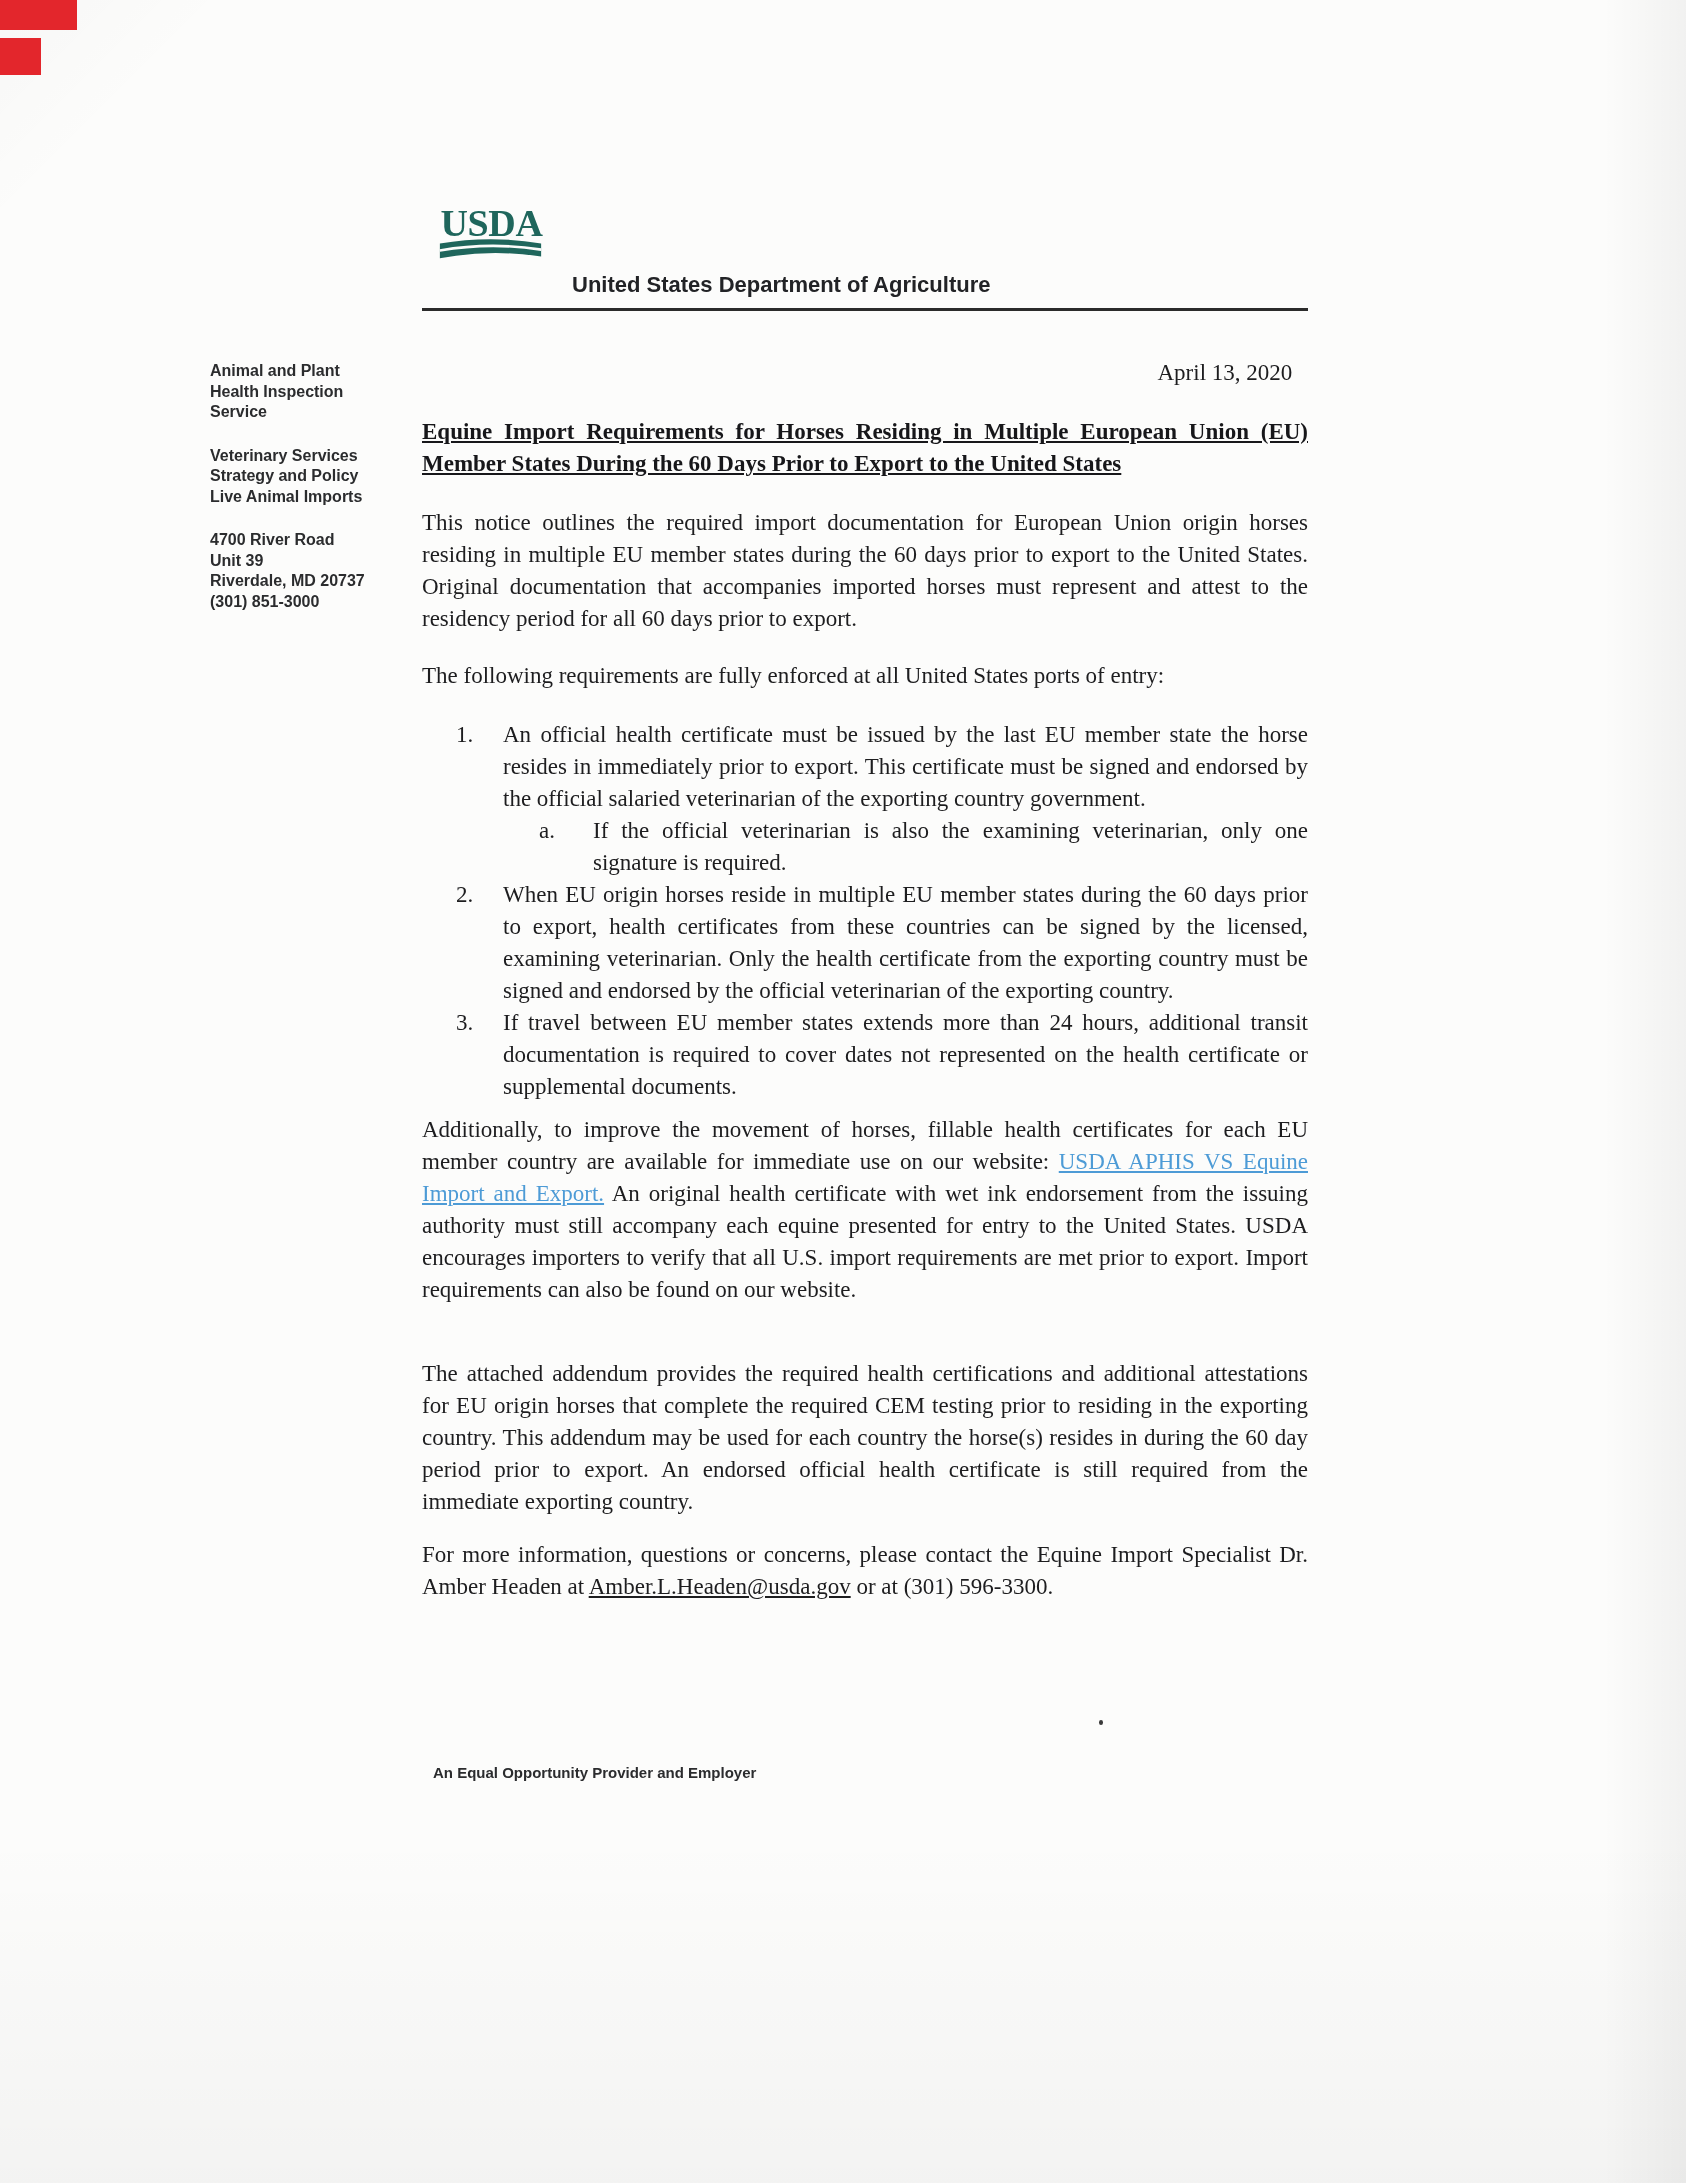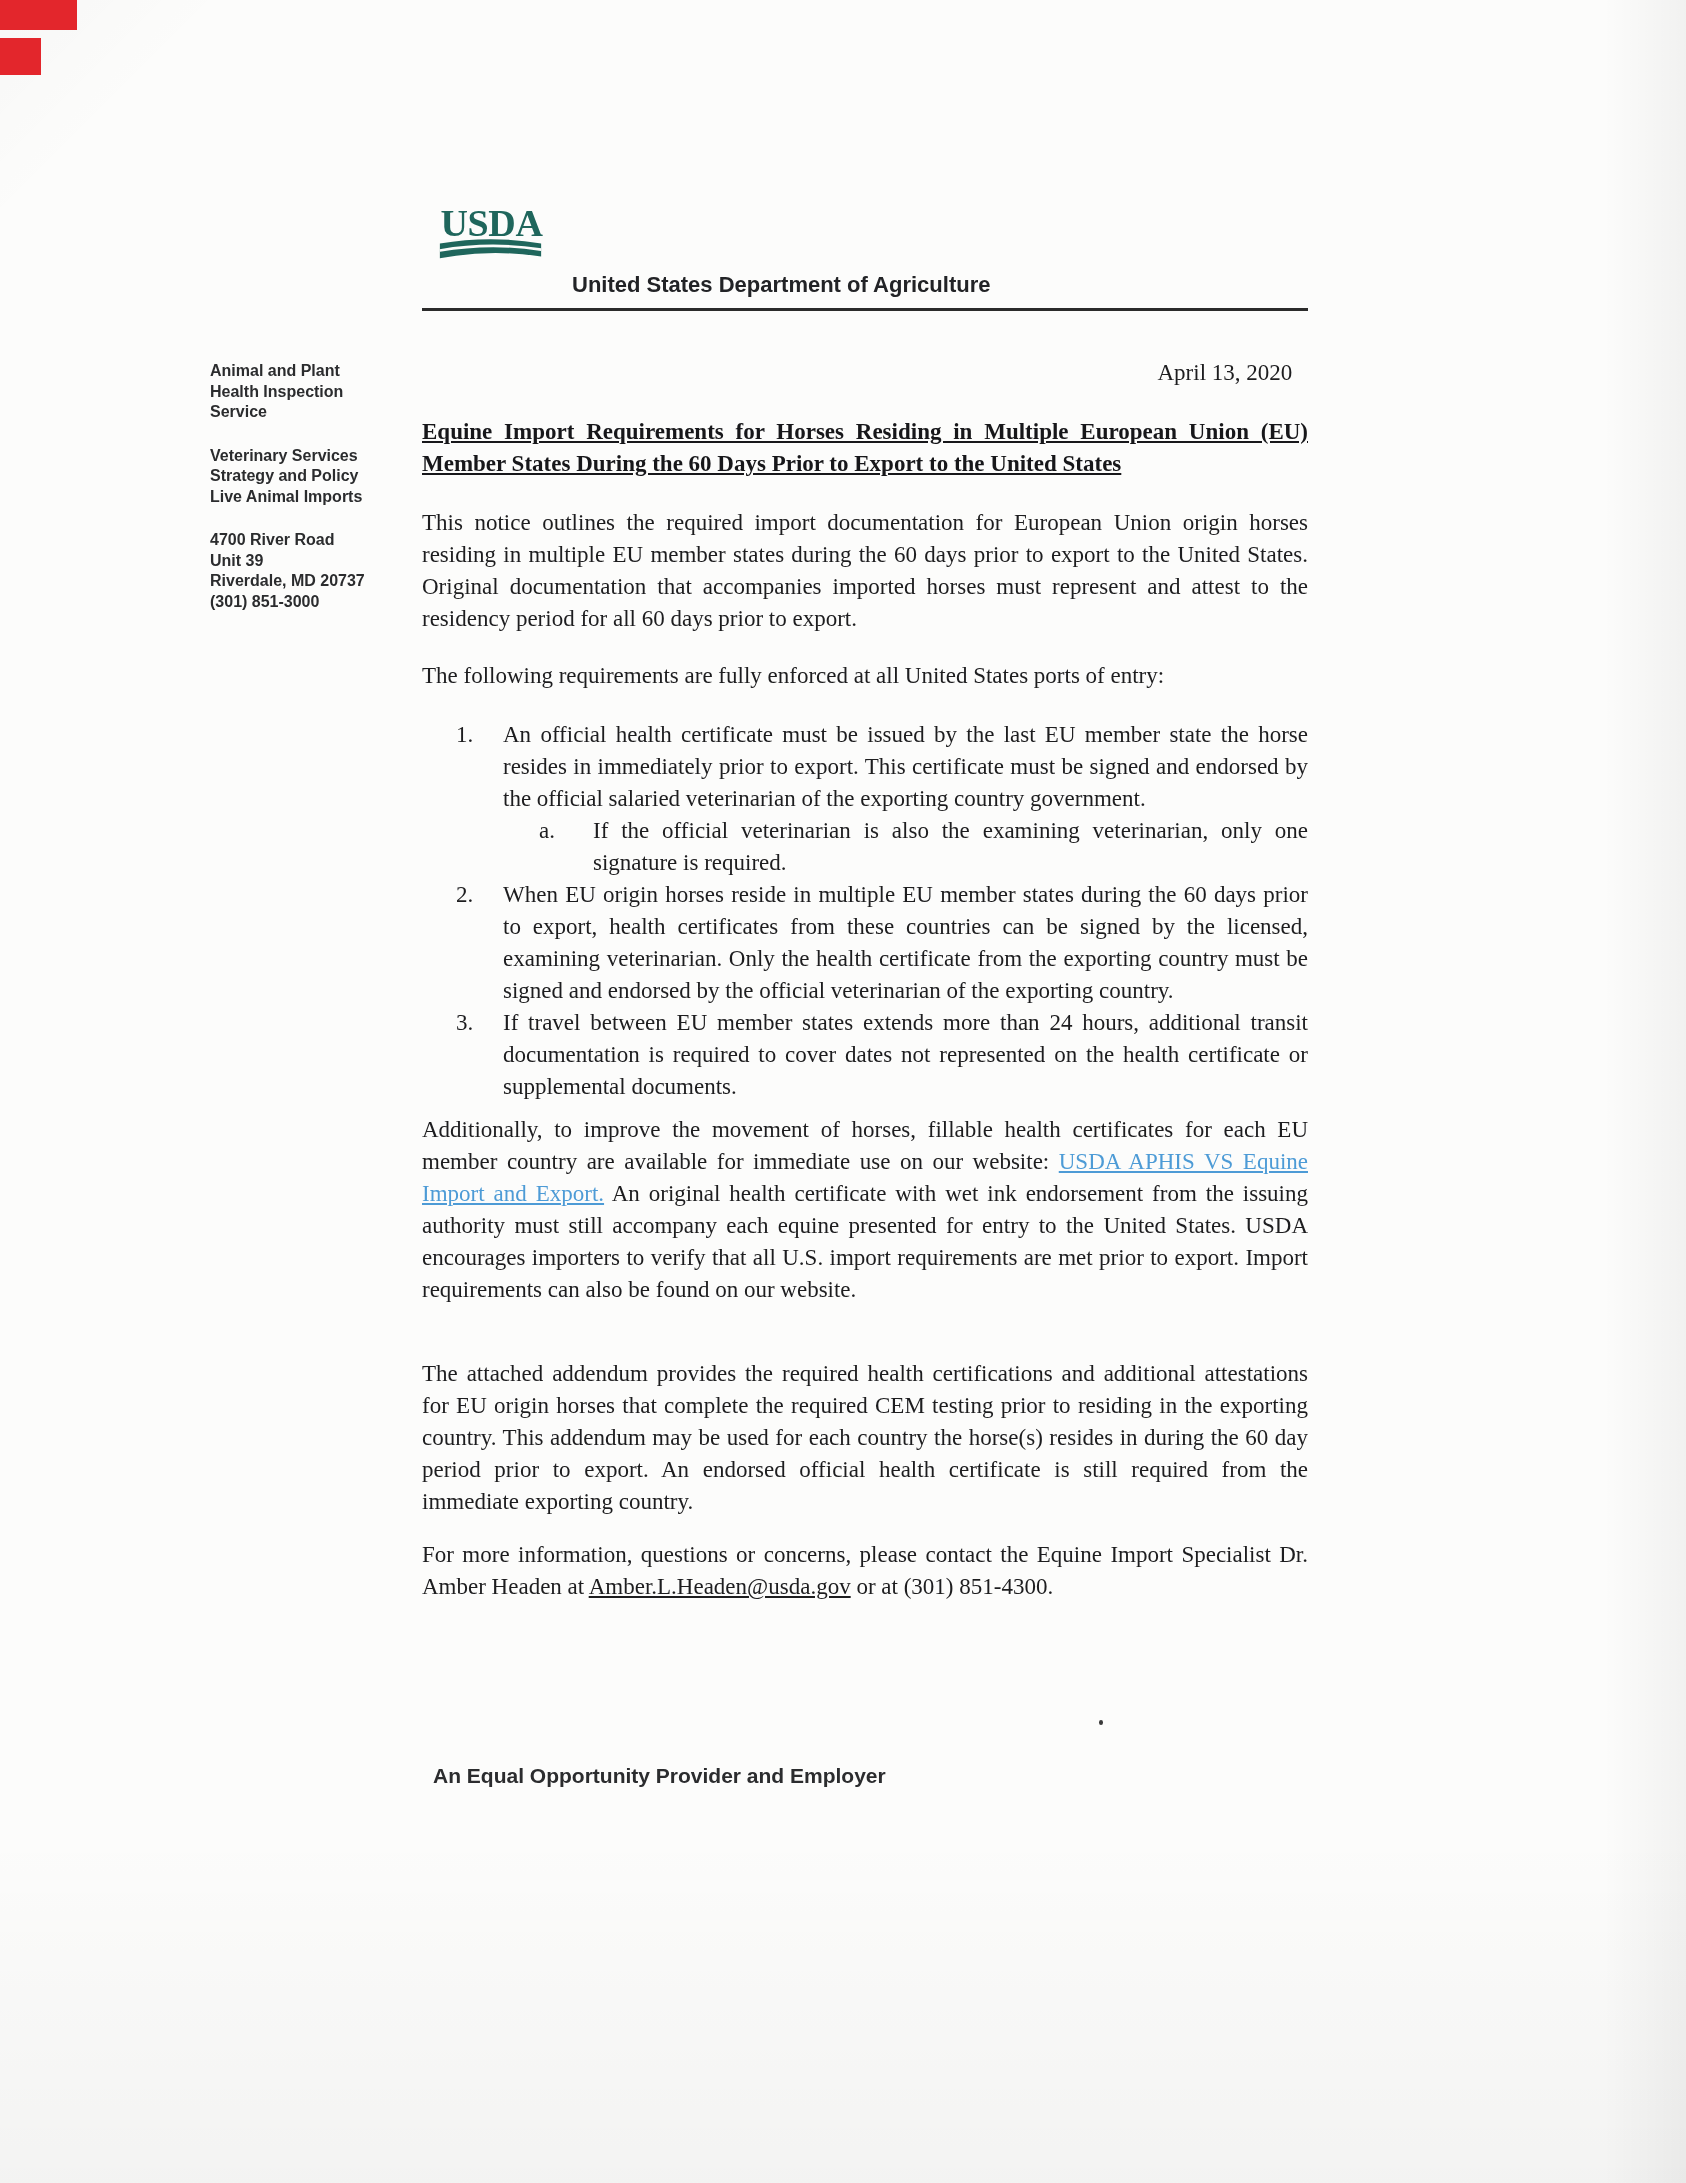--- a/index.html
+++ b/index.html
@@ -127,21 +127,21 @@
   .link-dark {
     color: #1d1d1f;
     text-decoration: underline;
     cursor: pointer;
   }
 
   .footer-line {
     position: absolute; left: 433px; top: 1764px;
     font-family: "Liberation Sans", sans-serif;
     font-weight: bold;
-    font-size: 21px;
+    font-size: 15px;
     color: #2b2c2e;
   }
 </style>
 </head>
 <body>
 
 <div class="page">
 
   <div class="artifact-red-1"></div>
   <div class="artifact-red-2"></div>
@@ -199,21 +199,21 @@
       </div>
     </div>
 
     <div class="para website-para">
       <span>Additionally, to improve the movement of horses, fillable health certificates for each EU member country are available for immediate use on our website: </span><span class="link-blue">USDA APHIS VS Equine Import and Export.</span><span> An original health certificate with wet ink endorsement from the issuing authority must still accompany each equine presented for entry to the United States. USDA encourages importers to verify that all U.S. import requirements are met prior to export. Import requirements can also be found on our website.</span>
     </div>
 
     <div class="para addendum-para">The attached addendum provides the required health certifications and additional attestations for EU origin horses that complete the required CEM testing prior to residing in the exporting country. This addendum may be used for each country the horse(s) resides in during the 60 day period prior to export. An endorsed official health certificate is still required from the immediate exporting country.</div>
 
     <div class="para contact-para">
-      <span>For more information, questions or concerns, please contact the Equine Import Specialist Dr. Amber Headen at </span><span class="link-dark">Amber.L.Headen@usda.gov</span><span> or at (301) 851-4300.</span>
+      <span>For more information, questions or concerns, please contact the Equine Import Specialist Dr. Amber Headen at </span><span class="link-dark">Amber.L.Headen@usda.gov</span><span> or at (301) 596-3300.</span>
     </div>
 
   </div>
 
   <div class="footer-line">An Equal Opportunity Provider and Employer</div>
 
 </div>
 
 
 </body></html>

